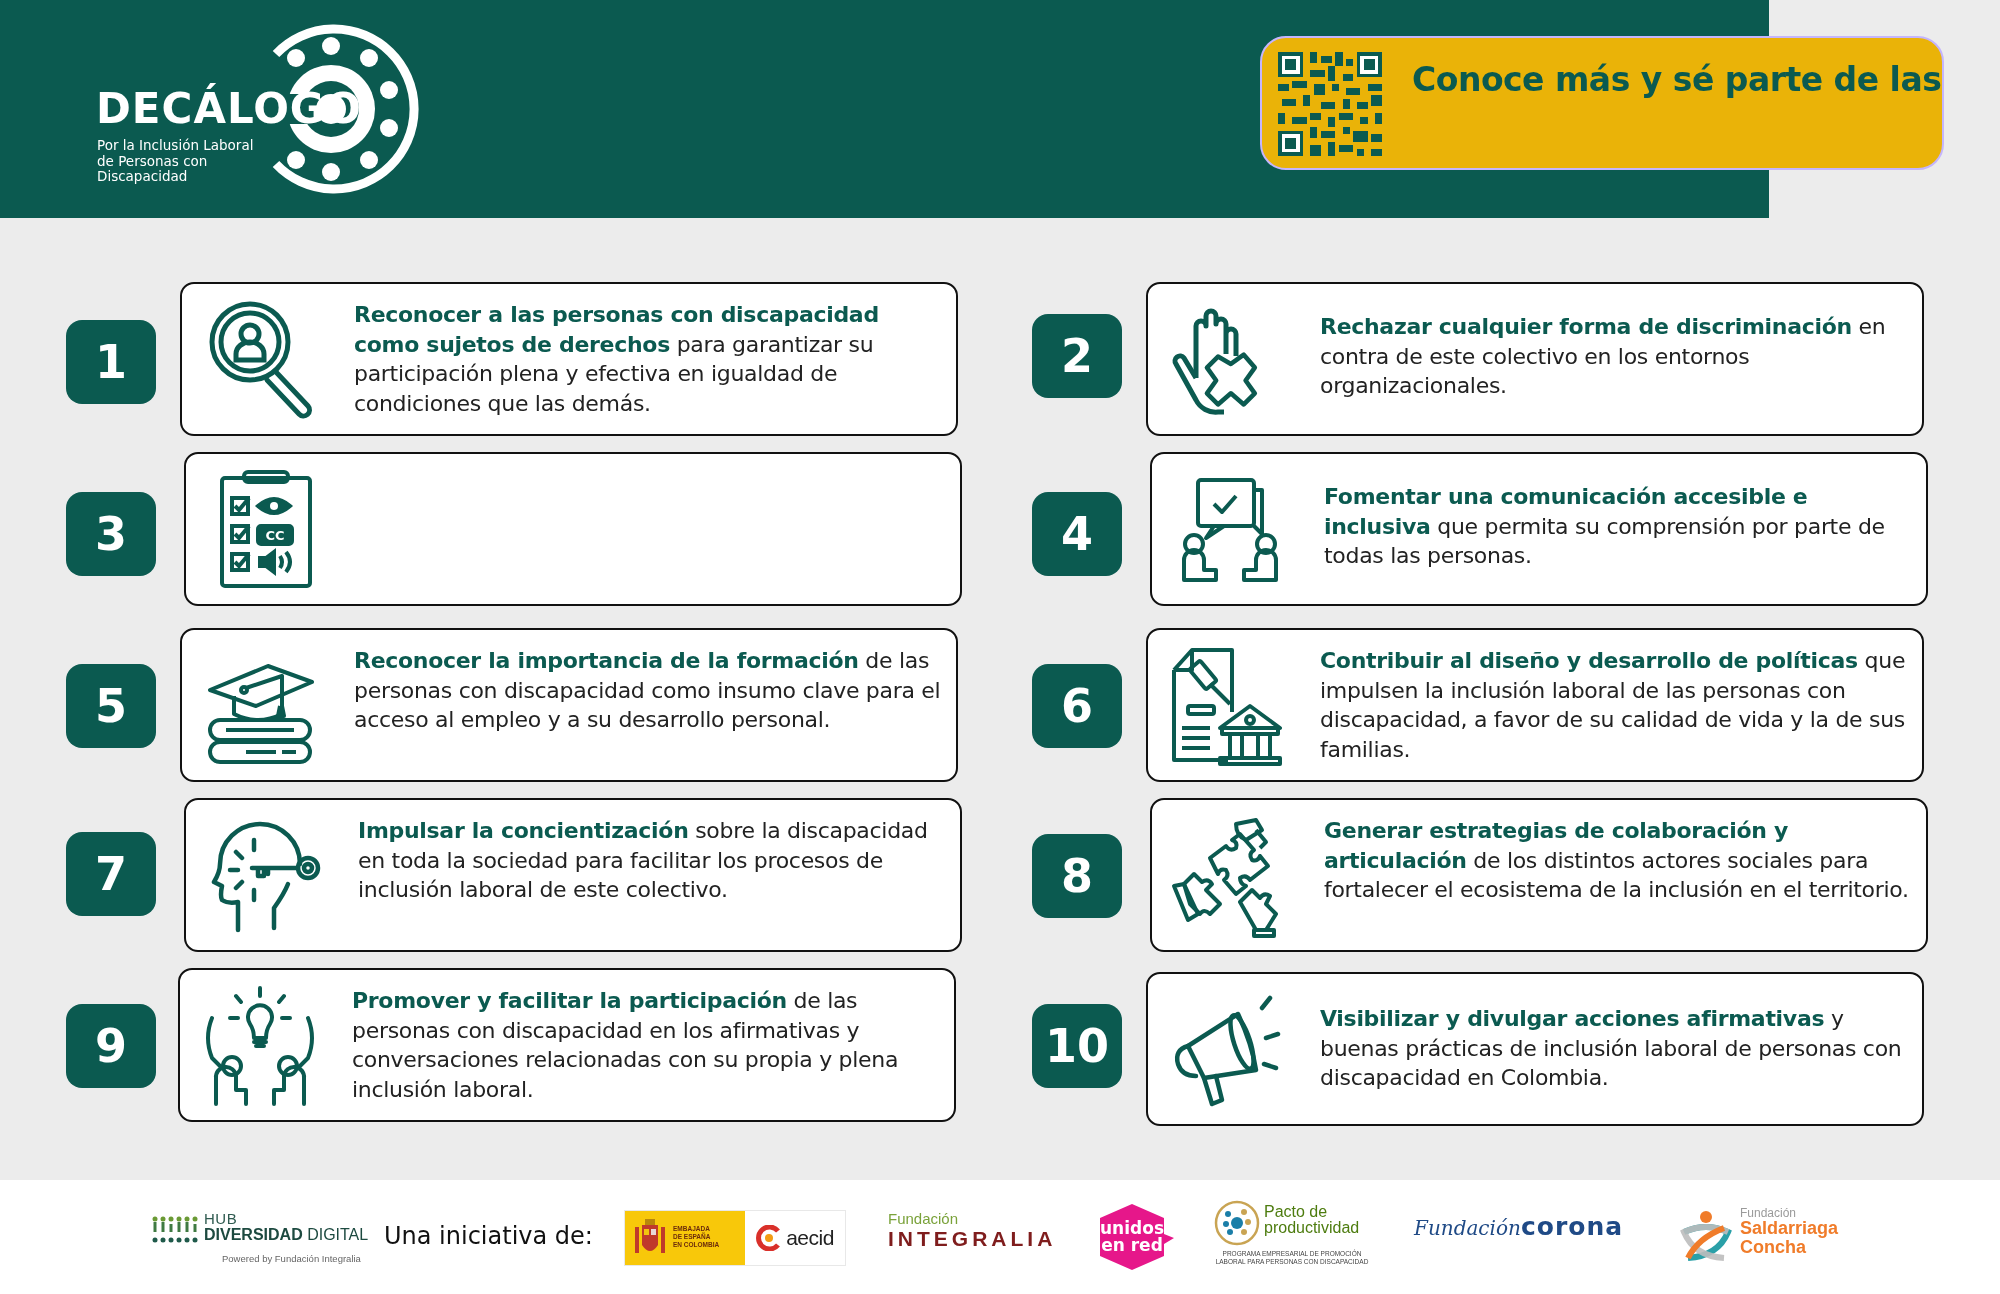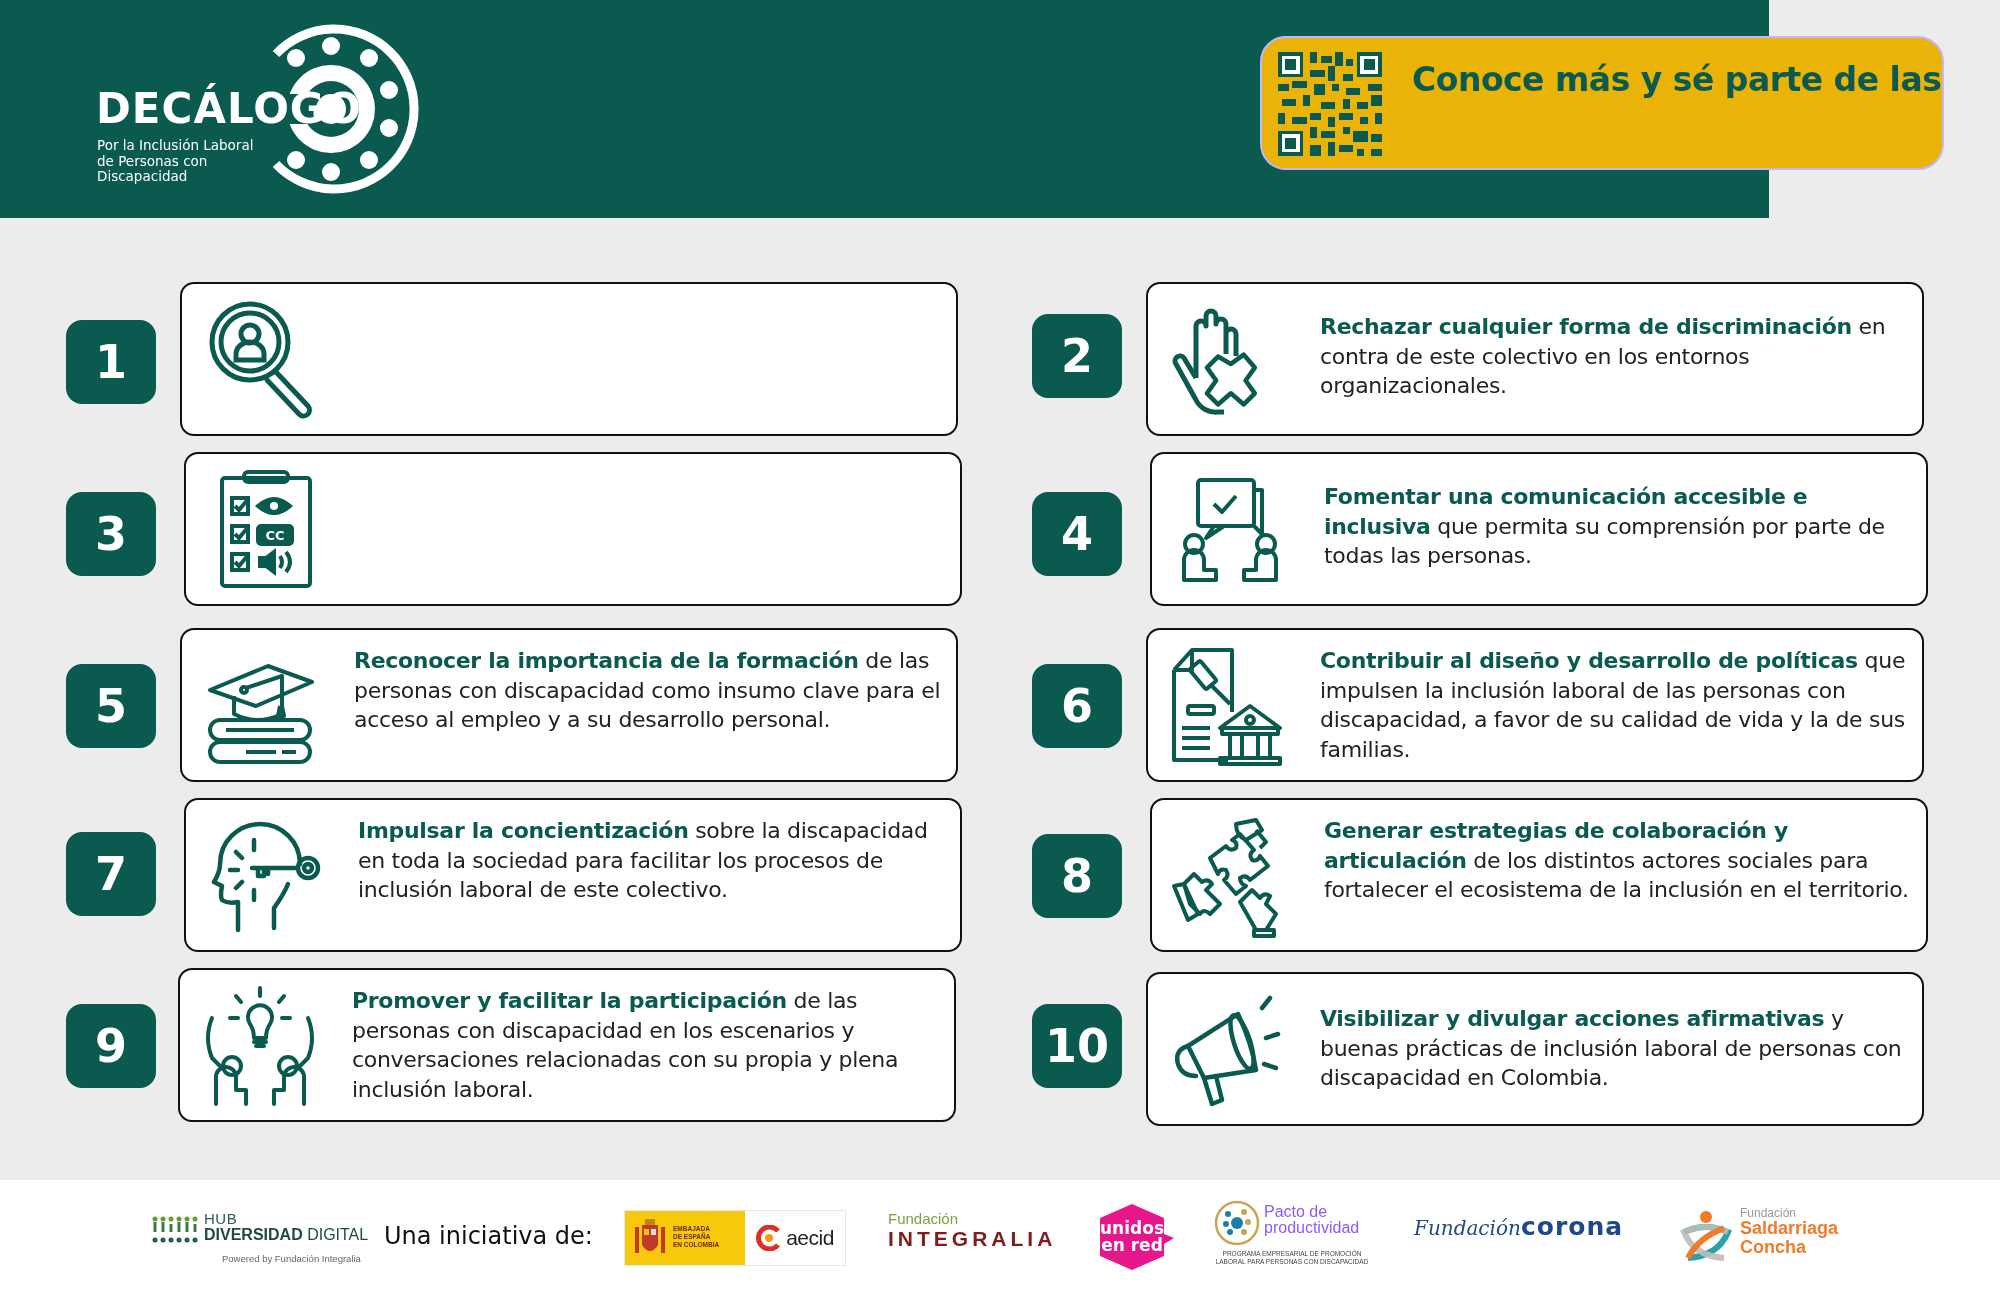--- a/index.html
+++ b/index.html
@@ -33,21 +33,21 @@
   .embajada { width: 222px; height: 56px; display: flex; border: 1px solid #e8e8e8; }
   .emb-left { width: 120px; height: 100%; background: #f8c80a; position: relative; }
   .emb-left .shield { position: absolute; left: 10px; top: 8px; width: 30px; height: 40px; }
   .emb-left .emb-txt { position: absolute; left: 48px; top: 14px; font-size: 6.5px; line-height: 8px; color: #6b2c0c; font-weight: bold; }
   .emb-right { flex: 1; background: #fff; display: flex; align-items: center; justify-content: center; gap: 4px; }
   .aecid-c { width: 26px; height: 26px; }
   .aecid-txt { font-size: 21px; color: #222; letter-spacing: -0.5px; }
   .integ-t1 { font-size: 15px; color: #7aa23a; }
   .integ-t2 { font-size: 21px; font-weight: bold; color: #7f1d1d; letter-spacing: 4px; }
   .unidos { width: 84px; height: 66px; }
-  .pacto-txt1 { position: absolute; left: 52px; top: 4px; font-size: 16px; line-height: 16px; color: #8b5cf6; }
+  .pacto-txt1 { position: absolute; left: 52px; top: 4px; font-size: 16px; line-height: 16px; color: #4d7c0f; }
   .pacto-txt2 { position: absolute; left: 0; top: 50px; font-size: 6.5px; line-height: 8px; color: #444; width: 160px; text-align: center; }
   .corona-a { font-family: "DejaVu Serif", serif; font-style: italic; font-size: 20px; color: #1f4a86; }
   .corona-b { font-family: "DejaVu Sans", sans-serif; font-weight: bold; font-size: 25px; color: #1f4a86; letter-spacing: 1px; }
   .sald-t1 { position: absolute; left: 62px; top: 0; font-size: 12px; color: #9a9a9a; }
   .sald-t2 { position: absolute; left: 62px; top: 13px; font-size: 18px; line-height: 19px; font-weight: bold; color: #f07c2a; }
 </style>
 </head>
 <body>
 
 <div class="header">
@@ -135,20 +135,21 @@
 
 <div class="badge" style="left:66px;top:320px">1</div>
 <div class="card" style="left:180px;top:282px;width:778px">
   <svg class="icon" viewBox="0 0 124 124" fill="none" stroke="#0b5a50" stroke-width="5" stroke-linecap="round">
     <circle cx="50" cy="44" r="38"></circle>
       <circle cx="50" cy="44" r="29"></circle>
     <circle cx="50" cy="36" r="9"></circle>
       <path d="M36 62 v-6 a14 12 0 0 1 28 0 v6 z"></path>
     <path d="M76 74 l32 34 a6 6 0 0 1 -9 8 l-32 -34"></path>
   </svg>
+  <div class="text"><b>Reconocer a las personas con discapacidad como sujetos de derechos</b><span> para garantizar su participación plena y efectiva en igualdad de condiciones que las demás.</span></div>
 </div>
 
 <div class="badge" style="left:1032px;top:314px">2</div>
 <div class="card" style="left:1146px;top:282px;width:778px">
   <svg class="icon" viewBox="0 0 124 124" fill="none" stroke="#0b5a50" stroke-width="5" stroke-linejoin="round">
     <path d="M30 80 V28 a5 5 0 0 1 10 0 V18 a5 5 0 0 1 10 0 v8 a5 5 0 0 1 10 0 v30 M60 36 a5 5 0 0 1 10 0 v22"></path>
     <path d="M30 80 L18 60 a5 5 0 0 0 -8 6 l20 36 a22 22 0 0 0 22 12 h6"></path>
     <path d="M64 76 l14 -10 l12 14 l-10 14 l10 14 l-12 12 l-14 -12 l-14 12 l-12 -12 l10 -14 l-10 -14 l12 -12 z" transform="translate(6,-4) scale(0.92)"></path>
   </svg>
   <div class="text" style="top:28px"><b>Rechazar cualquier forma de discriminación</b><span> en contra de este colectivo en los entornos organizacionales.</span></div>
@@ -257,21 +258,21 @@
     <path d="M62 4 v8 M38 12 l5 6 M86 12 l-5 6 M32 34 h8 M84 34 h8"></path>
     <path d="M52 40 a12 12 0 1 1 20 0 q-4 6 -4 14 h-12 q0 -8 -4 -14 z"></path>
       <path d="M56 58 h12 M58 62 h8"></path>
     <path d="M14 34 q-8 20 0 40 l10 10"></path>
       <circle cx="34" cy="82" r="9"></circle>
       <path d="M18 120 v-26 a10 10 0 0 1 20 -2 v14 h10 v14"></path>
     <path d="M110 34 q8 20 0 40 l-10 10"></path>
       <circle cx="90" cy="82" r="9"></circle>
       <path d="M106 120 v-26 a10 10 0 0 0 -20 -2 v14 h-10 v14"></path>
   </svg>
-  <div class="text"><b>Promover y facilitar la participación</b><span> de las personas con discapacidad en los escenarios y conversaciones relacionadas con su propia y plena inclusión laboral.</span></div>
+  <div class="text"><b>Promover y facilitar la participación</b><span> de las personas con discapacidad en los afirmativas y conversaciones relacionadas con su propia y plena inclusión laboral.</span></div>
 </div>
 
 <div class="badge" style="left:1032px;top:1004px">10</div>
 <div class="card" style="left:1146px;top:972px;width:778px">
   <svg class="icon" viewBox="0 0 124 124" fill="none" stroke="#0b5a50" stroke-width="4.5" stroke-linecap="round" stroke-linejoin="round">
     <path d="M22 58 l50 -32 q14 30 18 56 l-52 8 z"></path>
       <path d="M22 58 q-14 4 -10 18 q4 12 18 12"></path>
     <ellipse cx="76" cy="54" rx="8" ry="28" transform="rotate(-18 76 54)"></ellipse>
     <path d="M38 90 l8 26 l10 -4 l-6 -24"></path>
     <path d="M96 20 l8 -10 M100 50 l12 -4 M98 76 l12 4"></path>

